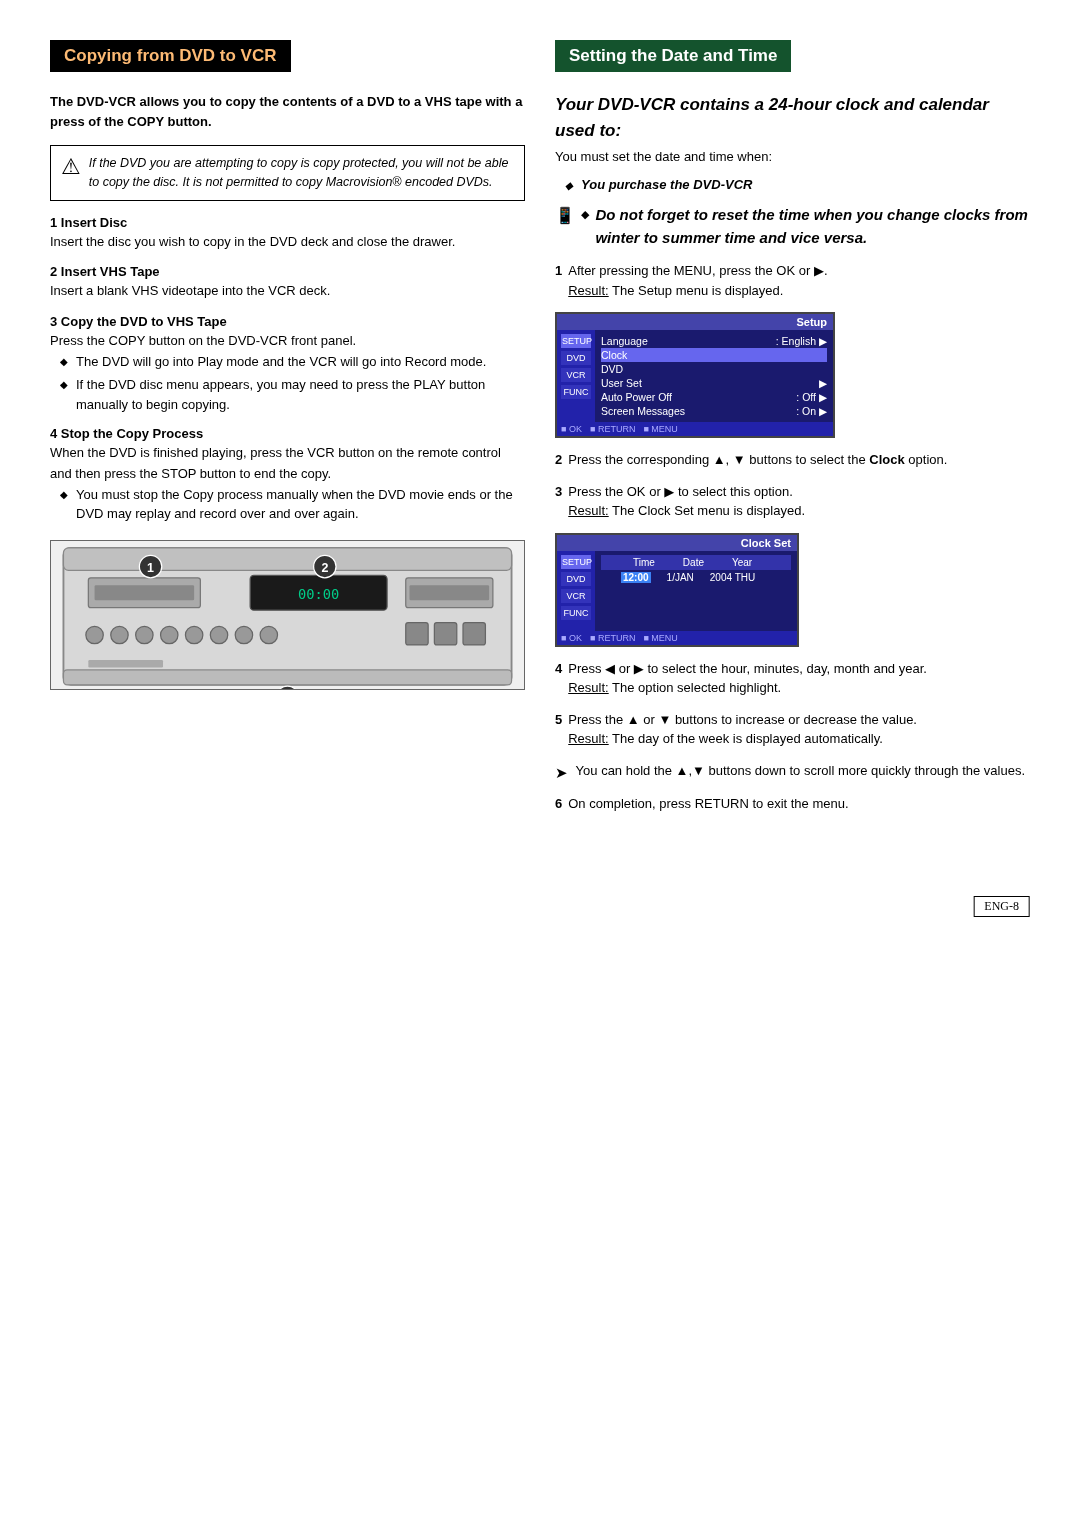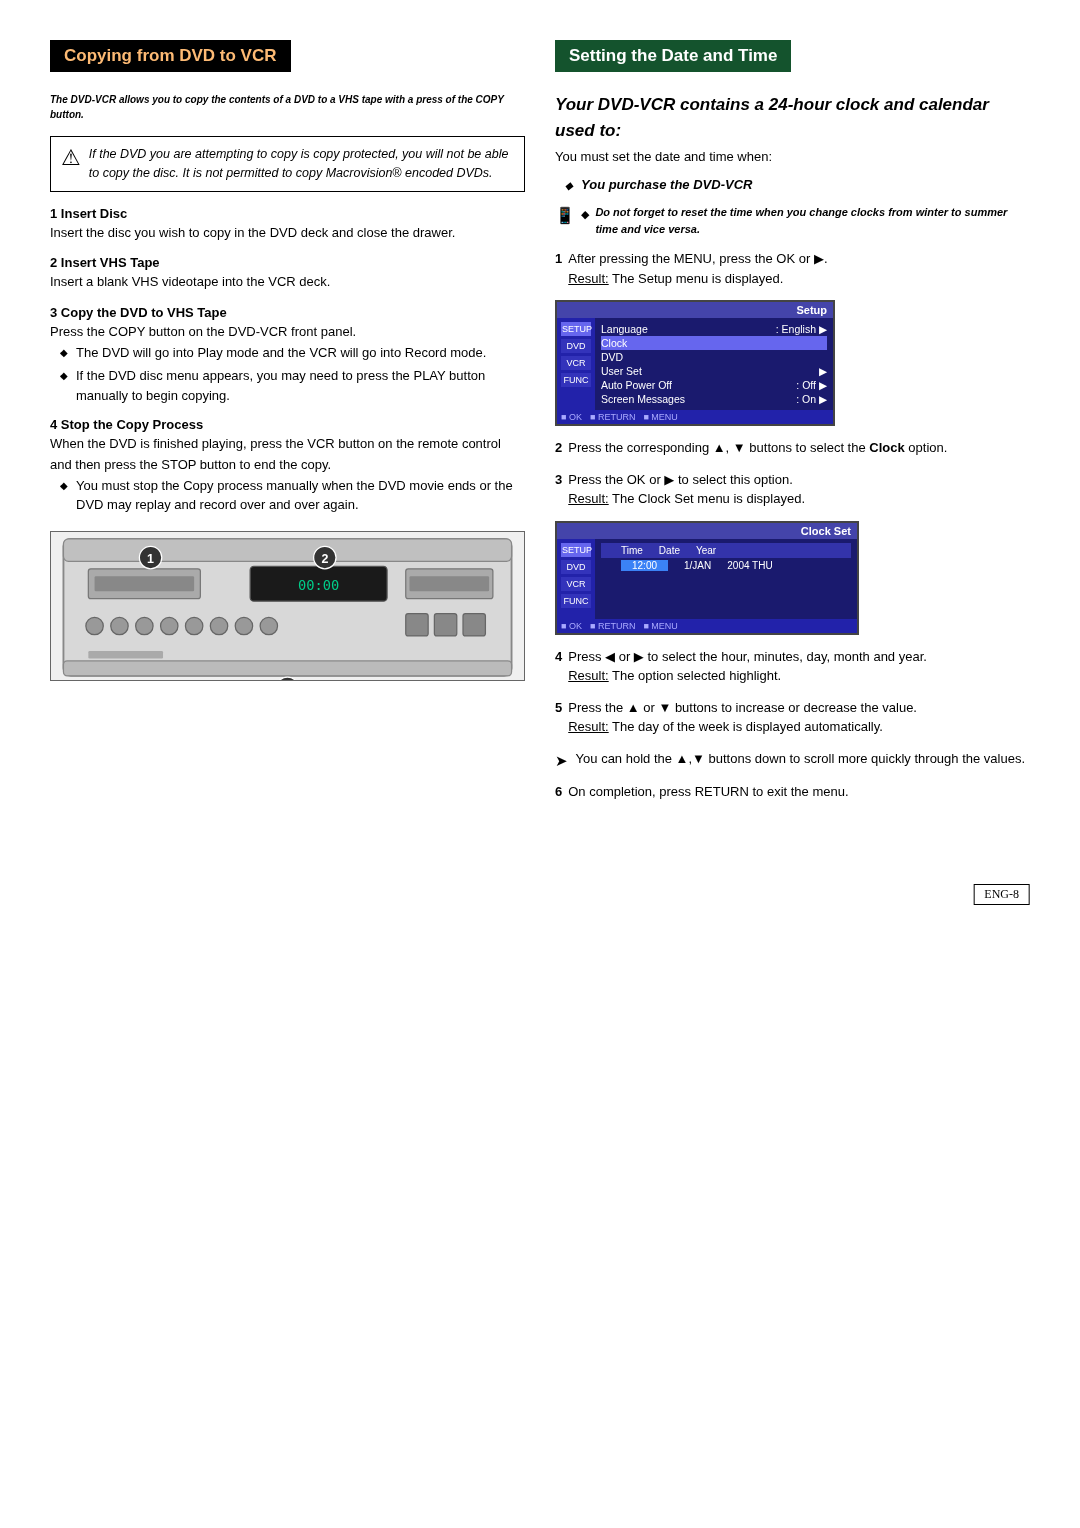--- a/index.html
+++ b/index.html
@@ -46,23 +46,22 @@
       color: #fdba74;
       font-size: 17px;
       font-weight: bold;
       padding: 6px 14px;
       margin-bottom: 16px;
       display: inline-block;
     }
 
     
     .intro-text {
-      font-style: italic;
-      font-weight: bold;
-      font-size: 10px;
+      font-weight: bold;
+      font-size: 13px;
       line-height: 1.5;
       margin-bottom: 14px;
     }
 
     
     .warning-box {
       border: 1px solid #000;
       padding: 8px 10px;
       margin-bottom: 14px;
       display: flex;
@@ -176,21 +175,21 @@
       margin-bottom: 12px;
     }
     .note-icon {
       font-size: 16px;
       flex-shrink: 0;
       margin-top: 2px;
     }
     .note-text {
       font-style: italic;
       font-weight: bold;
-      font-size: 11px;
+      font-size: 15px;
       line-height: 1.5;
     }
 
     
     .r-step {
       margin-bottom: 12px;
       font-size: 13px;
       line-height: 1.5;
     }
     .r-step-num {
@@ -275,36 +274,36 @@
     }
 
     
     .clock-box {
       border: 2px solid #444;
       background: #1a1a6e;
       color: #fff;
       font-size: 11px;
       margin: 8px 0 12px 0;
       padding: 0;
-      width: 304px;
+      width: 244px;
     }
     .clock-title-bar {
       background: #4444aa;
       color: #fff;
       text-align: right;
       padding: 2px 6px;
       font-size: 11px;
       font-weight: bold;
     }
     .clock-header-row {
       display: flex;
       background: #3333aa;
       padding: 2px 4px;
       font-size: 10px;
-      gap: 16px;
+      gap: 28px;
     }
     .clock-data-row {
       display: flex;
       padding: 2px 4px;
       font-size: 10px;
       color: #fff;
       gap: 16px;
     }
     .clock-footer {
       background: #2222aa;
@@ -567,21 +566,21 @@
           </div>
           <div class="menu-content">
             <div class="clock-header-row">
               <span></span>
               <span>Time</span>
               <span>Date</span>
               <span>Year</span>
             </div>
             <div class="clock-data-row">
               <span></span>
-              <span style="background:#3b82f6; padding: 0 11px;">12:00</span>
+              <span style="background:#3b82f6; padding: 0 2px; font-weight: bold;">12:00</span>
               <span>1/JAN</span>
               <span>2004  THU</span>
             </div>
           </div>
         </div>
         <div class="clock-footer">
           <span>■ OK</span>
           <span>■ RETURN</span>
           <span>■ MENU</span>
         </div>

